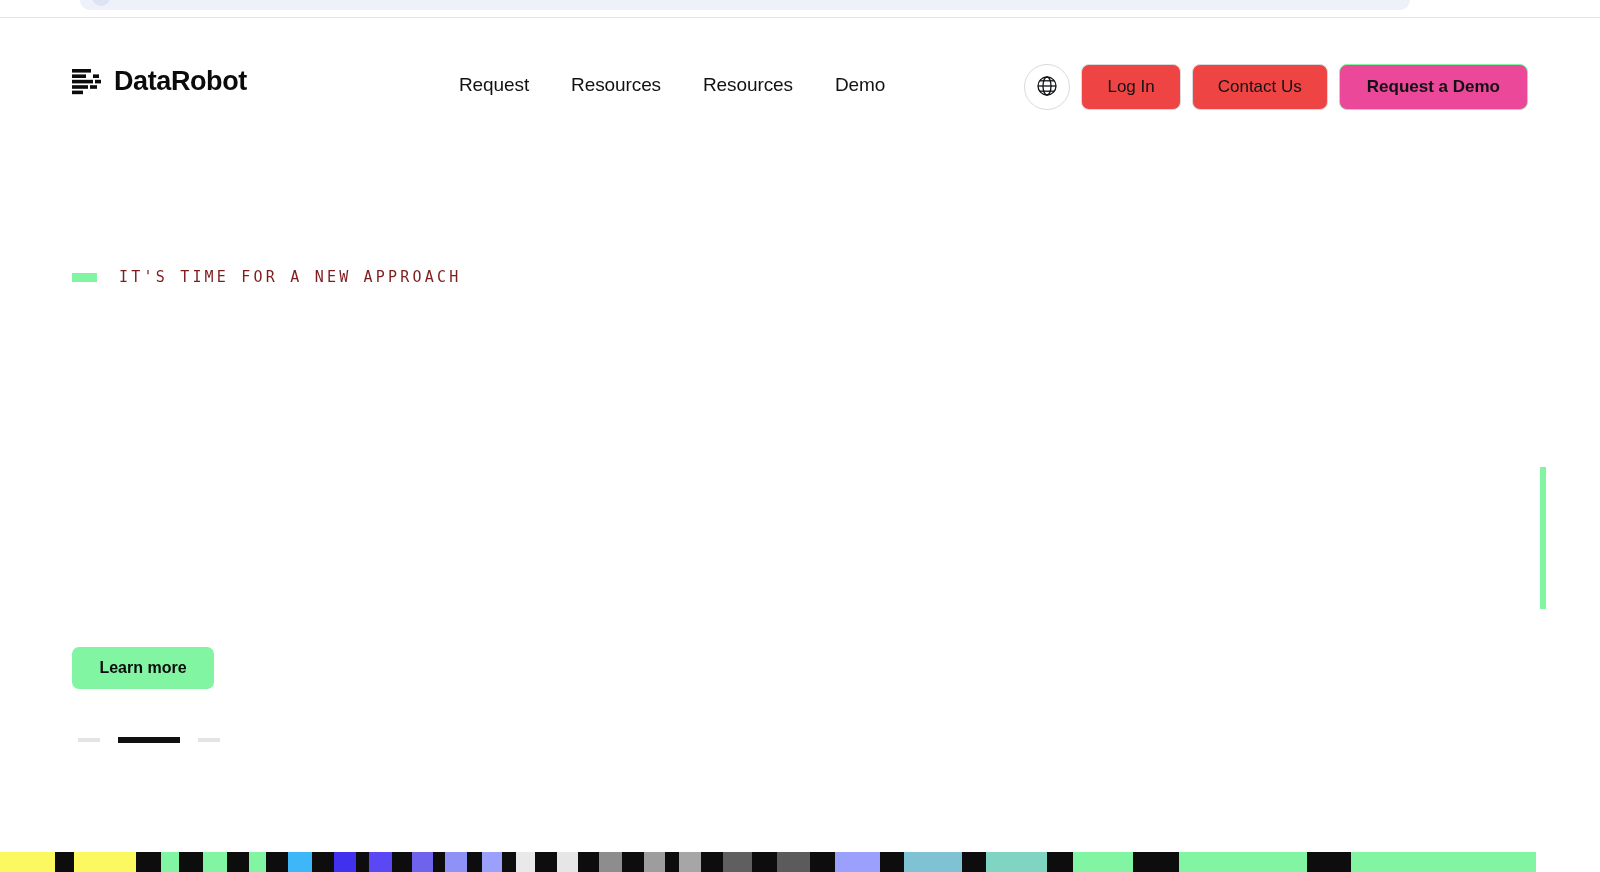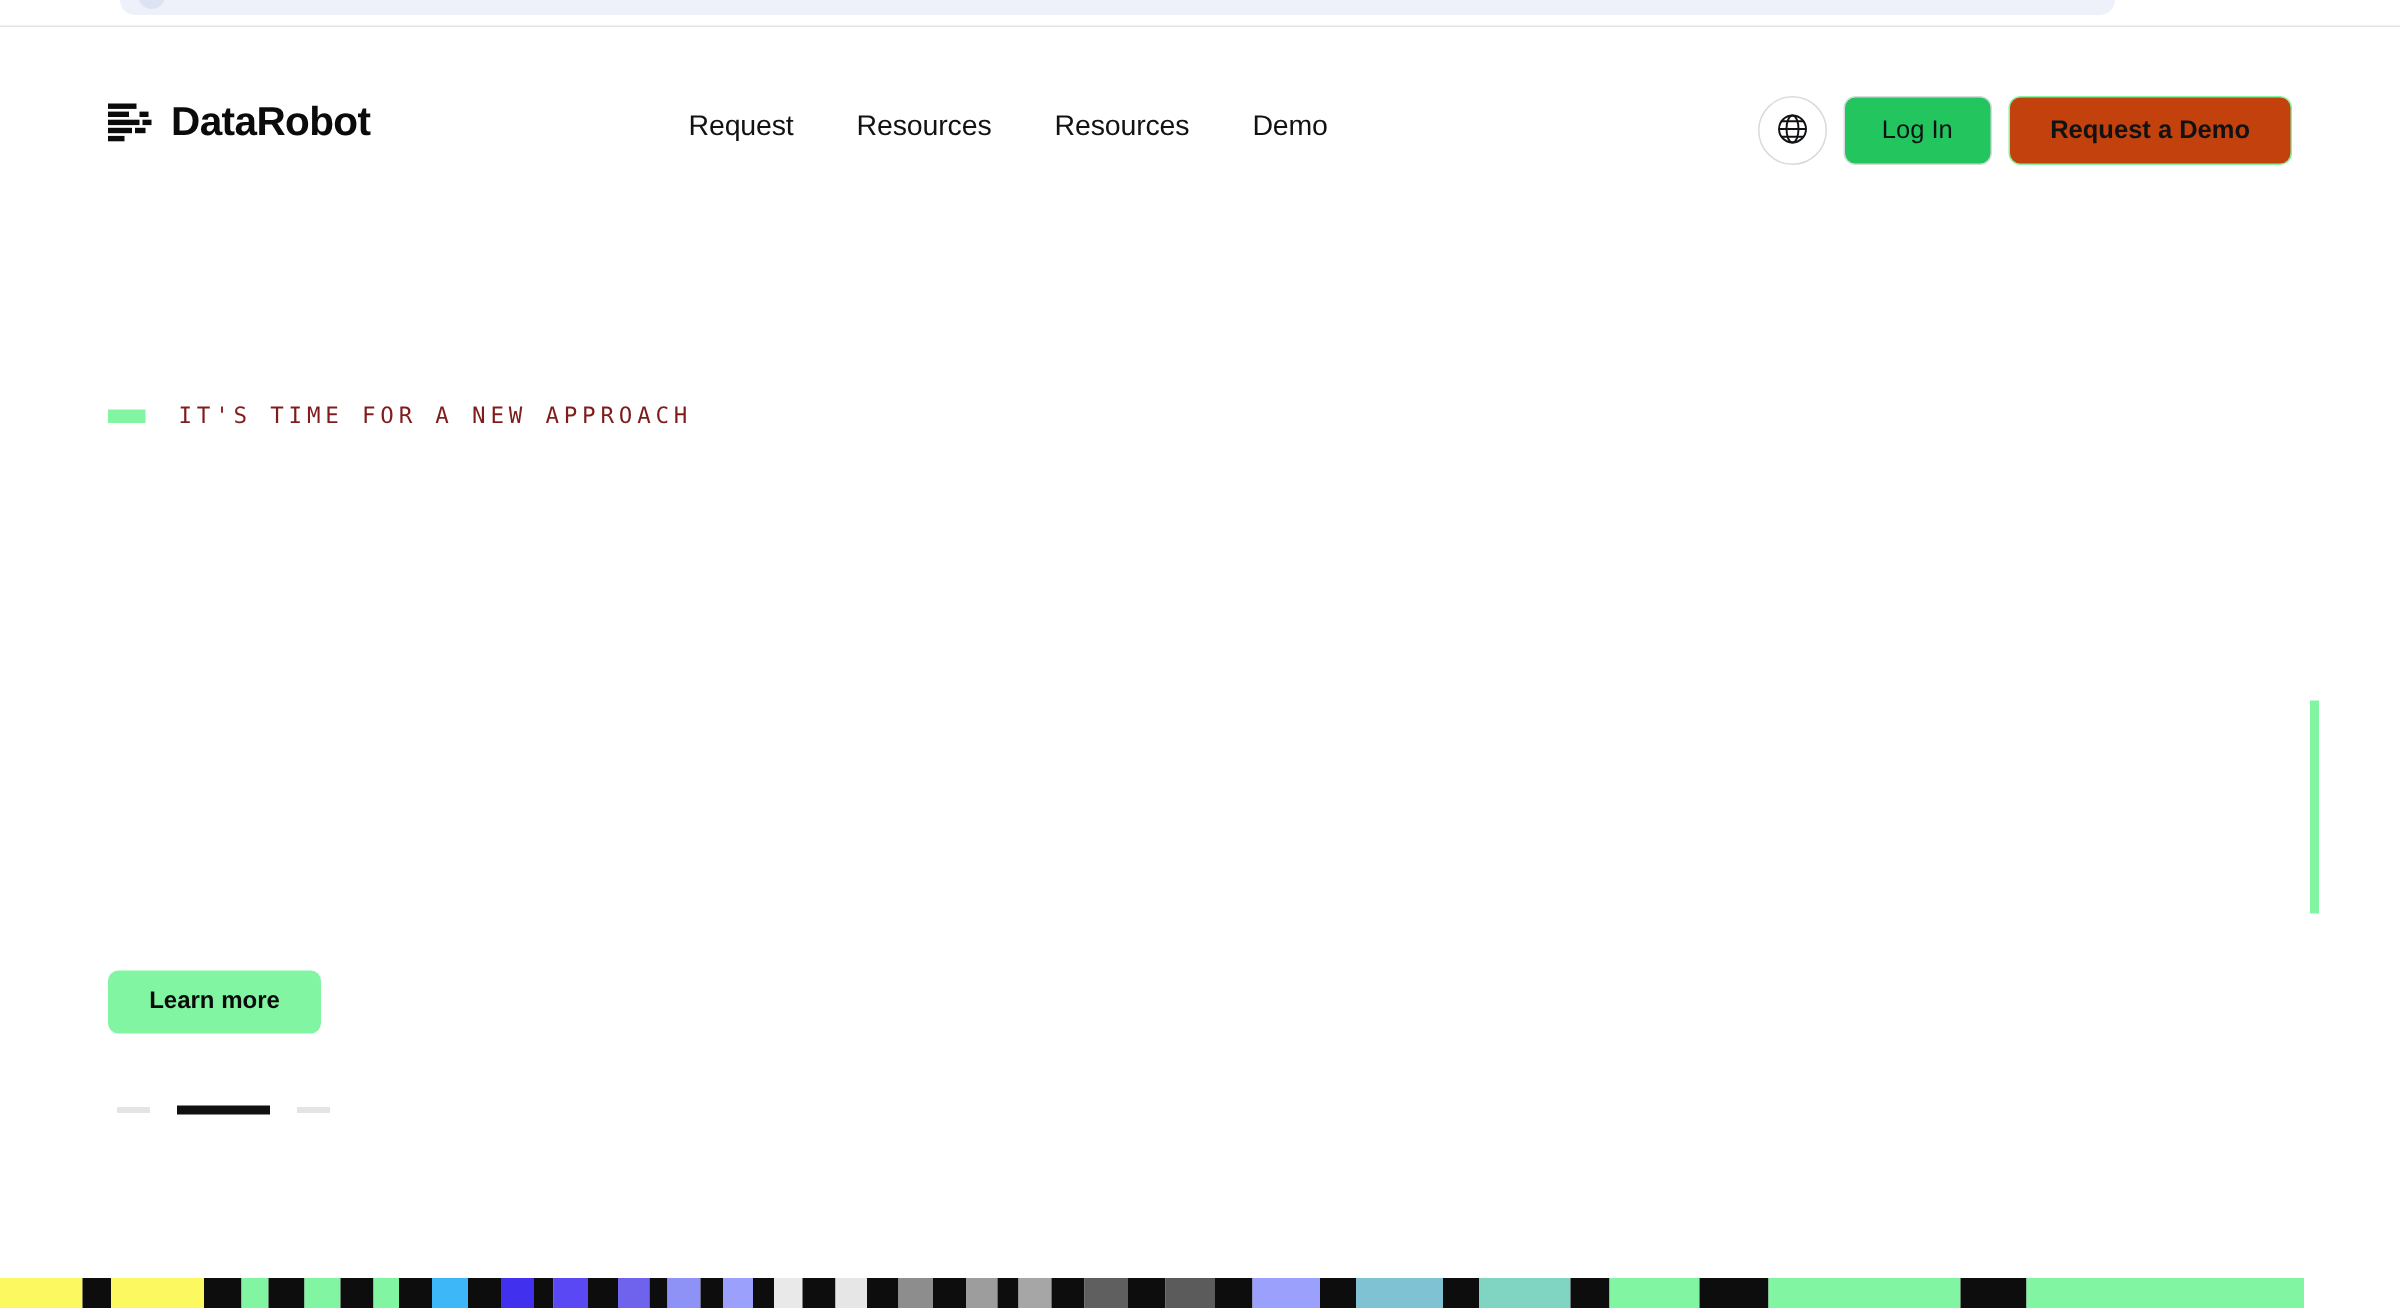--- a/index.html
+++ b/index.html
@@ -62,27 +62,27 @@
   }
   .globe-btn {
     width:46px; height:46px; border-radius:50%;
     border:1px solid #d8dade; background:#fff;
     display:flex; align-items:center; justify-content:center;
     cursor:pointer; padding:0;
   }
   .btn {
     height:46px; padding:0 25px;
     border-radius:8px; border:1px solid #d8dade;
-    background:#22c55e; color:#111214;
+    background:#ef4444; color:#111214;
     font-size:17px; font-family:"Liberation Sans", sans-serif;
     display:flex; align-items:center; justify-content:center;
     cursor:pointer; white-space:nowrap;
   }
   .btn-primary {
-    background:#c2410c; border-color:#81f5a1;
+    background:#ec4899; border-color:#81f5a1;
     font-weight:700; padding:0 27px;
   }
 
   
   .hero { position:absolute; left:0; top:0; width:1600px; height:872px; }
 
   .eyebrow {
     position:absolute; left:72px; top:268px;
     display:flex; align-items:center; gap:22px;
   }
@@ -175,20 +175,21 @@
         <svg width="22" height="22" viewBox="0 0 22 22" fill="none" xmlns="http://www.w3.org/2000/svg">
           <circle cx="11" cy="11" r="9" stroke="#111214" stroke-width="1.3"></circle>
           <ellipse cx="11" cy="11" rx="4" ry="9" stroke="#111214" stroke-width="1.3"></ellipse>
           <line x1="2" y1="11" x2="20" y2="11" stroke="#111214" stroke-width="1.3"></line>
           <line x1="3.6" y1="5.8" x2="18.4" y2="5.8" stroke="#111214" stroke-width="1.3"></line>
           <line x1="3.6" y1="16.2" x2="18.4" y2="16.2" stroke="#111214" stroke-width="1.3"></line>
         </svg>
       </span>
     </button>
     <button class="btn">Log In</button>
+    <button class="btn">Contact Us</button>
     <button class="btn btn-primary">Request a Demo</button>
   </div>
 </header>
 
 <section class="hero">
 
   <div class="eyebrow">
     <span class="eyebrow-dash"></span>
     <span class="eyebrow-text">IT'S TIME FOR A NEW APPROACH</span>
   </div>

